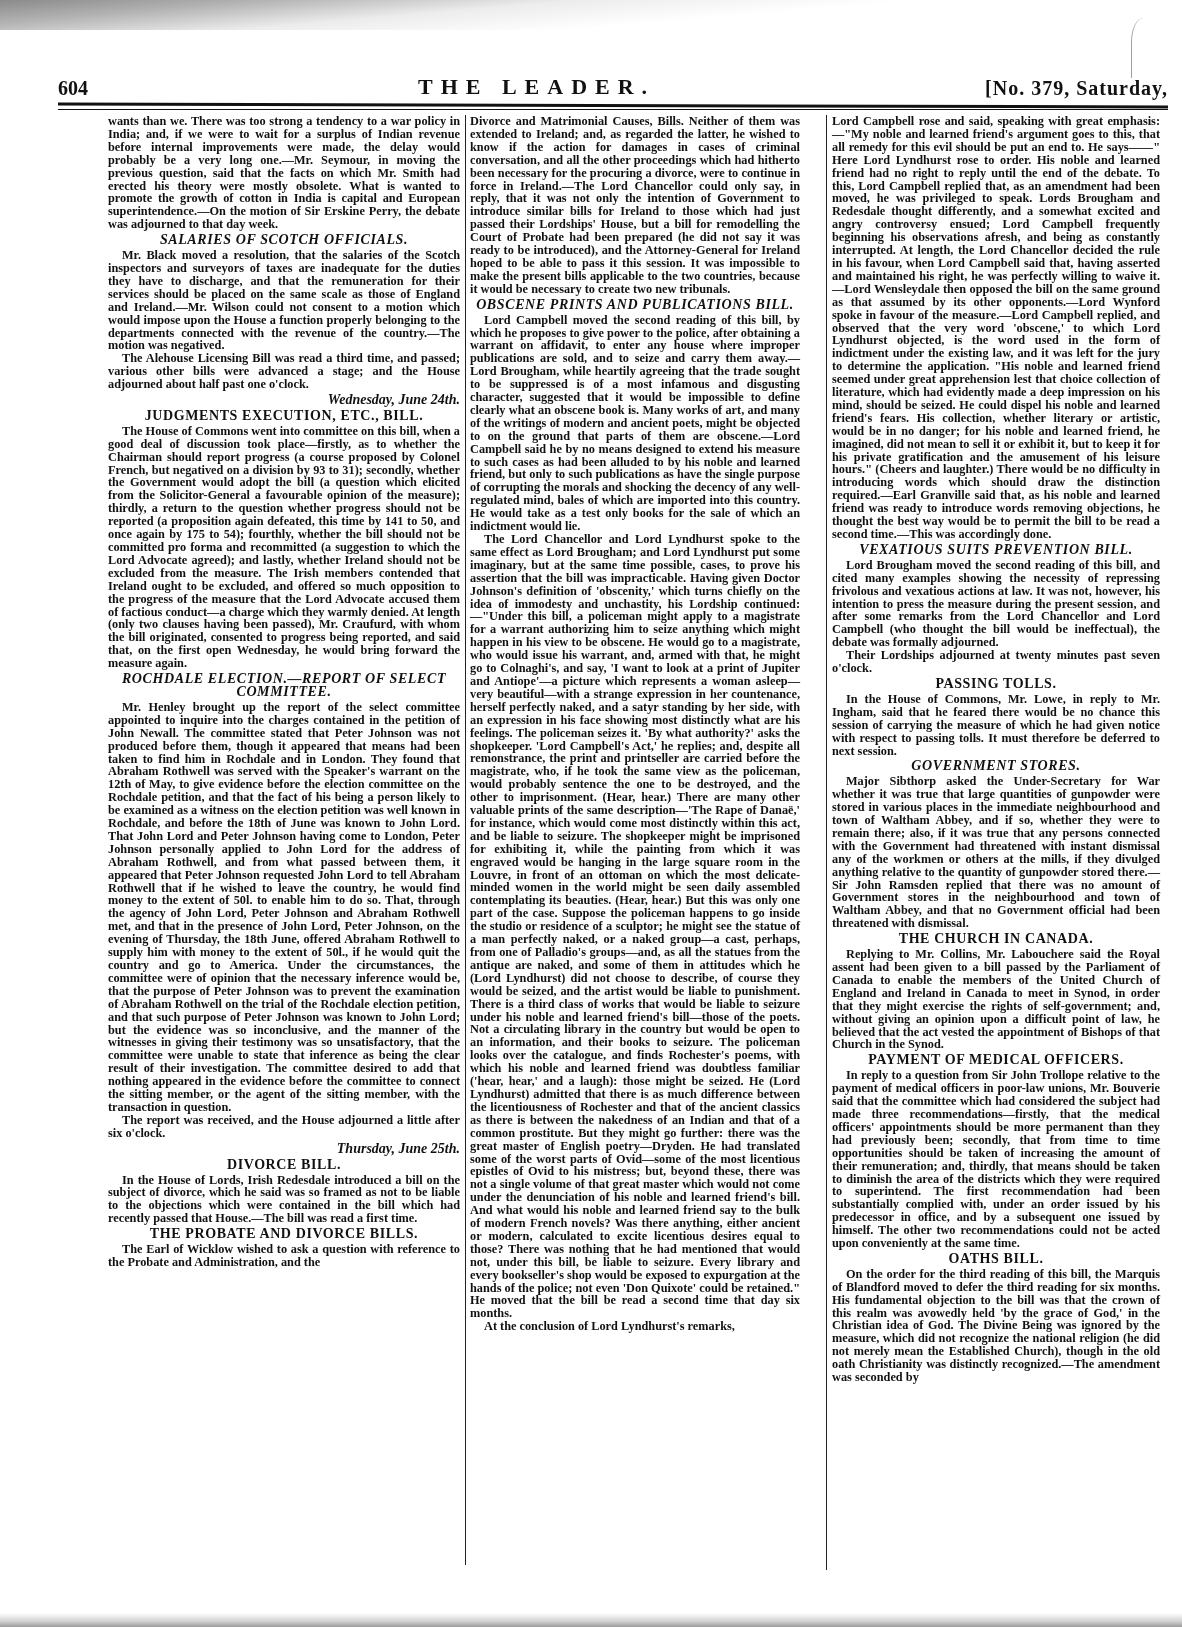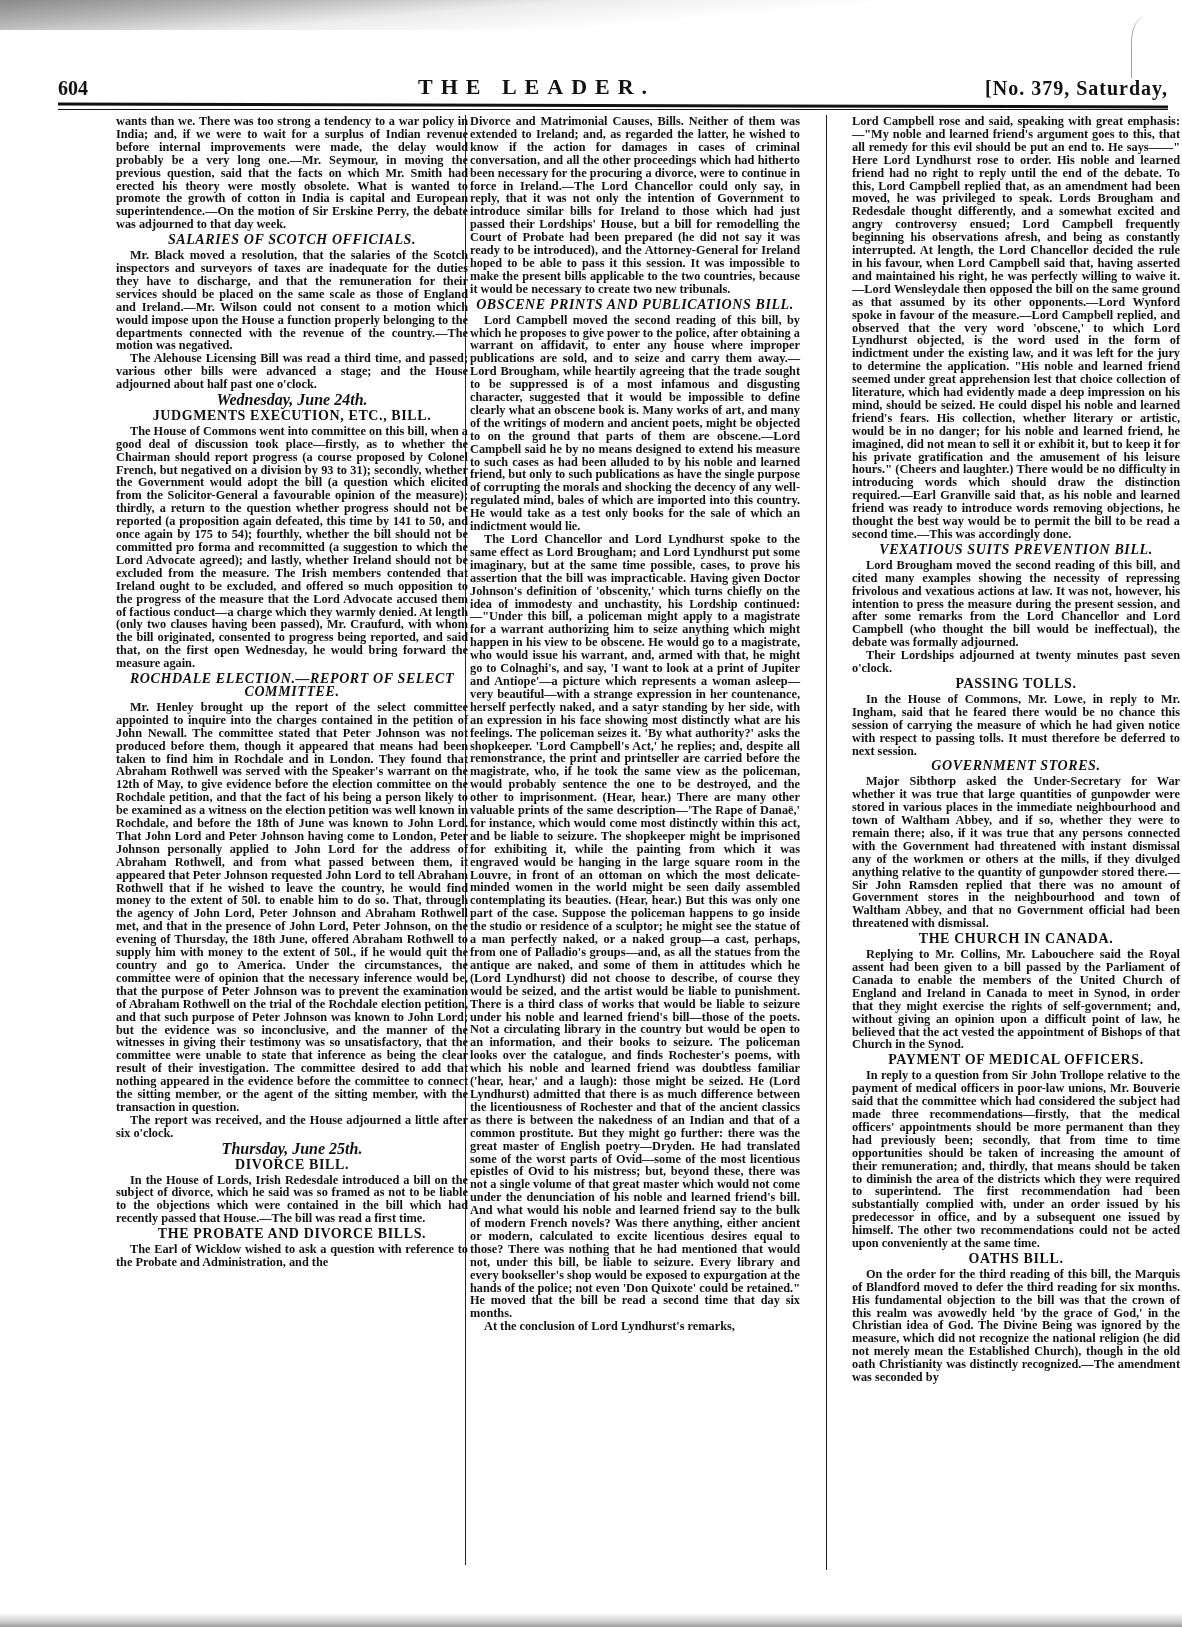--- a/index.html
+++ b/index.html
@@ -19,34 +19,34 @@
   }
   .page-number { font-size: 20px; }
   .paper-title { font-size: 22px; letter-spacing: 8px; }
   .issue-info { font-size: 20px; letter-spacing: 1px; }
   .rule-thick { position: absolute; left: 58px; top: 104px; width: 1110px; height: 3px; background: #111; transform: rotate(0.15deg); }
   .rule-thin { position: absolute; left: 58px; top: 109px; width: 1110px; height: 1px; background: #111; }
   .column {
     position: absolute; top: 115px; font-family: "Liberation Serif", serif; font-weight: bold;
     font-size: 12.3px; line-height: 12.9px; text-align: justify; hyphens: auto;
   }
-  .col-1 { left: 116px; width: 352px; }
+  .col-1 { left: 108px; width: 352px; }
   .col-2 { left: 470px; width: 330px; }
-  .col-3 { left: 832px; width: 328px; margin-left: 20px; }
+  .col-3 { left: 832px; width: 328px; }
   .col-divider { position: absolute; top: 115px; width: 1px; background: #222; }
   .div-1 { left: 465px; height: 1450px; }
   .div-2 { left: 826px; height: 1455px; }
   .column p { margin: 0; text-indent: 14px; }
   .column .cont { text-indent: 0; }
   .column h3 {
     margin: 3px 0 2px 0; text-align: center; font-size: 14px; font-weight: bold;
     letter-spacing: 0.6px; text-transform: uppercase; font-family: "Liberation Serif", serif;
   }
   .column h3.italic { font-style: italic; }
-  .column .dateline { margin: 3px 0 1px 0; text-align: center; font-style: italic; font-size: 16px; font-weight: bold; }
+  .column .dateline { margin: 3px 0 1px 0; text-align: right; font-style: italic; font-size: 14px; font-weight: bold; }
   .bottom-scan {
     position: absolute; left: 0; bottom: 0; width: 1182px; height: 14px;
     background: linear-gradient(180deg, #fff 0%, #999 60%, #222 100%); opacity: 0.45;
   }
   .corner-curl { position: absolute; right: 20px; top: 18px; width: 30px; height: 60px; border-left: 1px solid #444; border-radius: 40% 0 0 0; opacity: 0.5; }
 </style>
 </head>
 <body>
 
 <div class="scan-top"></div>

